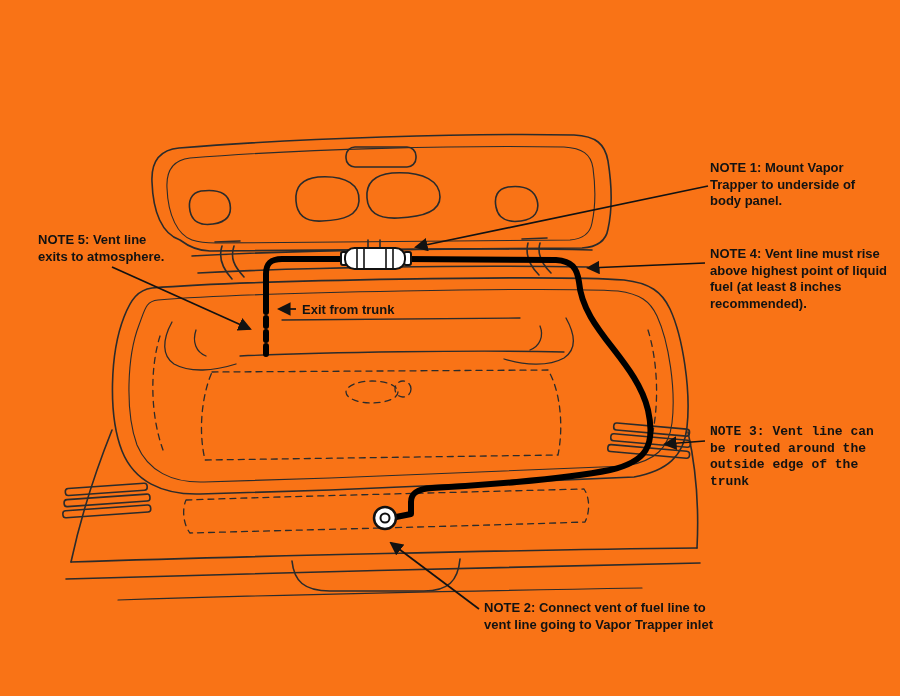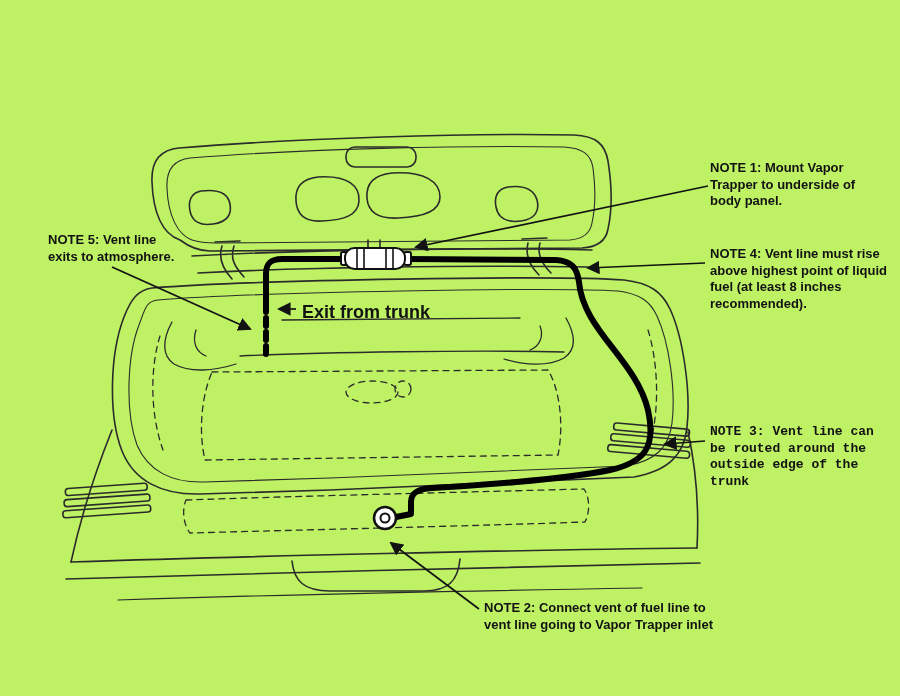--- a/index.html
+++ b/index.html
@@ -1,26 +1,26 @@
 <!DOCTYPE html>
 <html><head>
 <meta charset="utf-8">
 <style>
   html,body{margin:0;padding:0;background:#ffffff;}
   .stage{
-    position:relative;width:900px;height:696px;background:#bef264;
+    position:relative;width:900px;height:696px;background:#f97316;
     font-family:"Liberation Sans",sans-serif;overflow:hidden;
   }
   svg.diagram{position:absolute;left:0;top:0;}
   .note{
     position:absolute;font-size:13px;font-weight:bold;line-height:1.28;
     color:#121212;
   }
   .exit-label{
-    position:absolute;font-size:18px;font-weight:bold;color:#121212;white-space:nowrap;
+    position:absolute;font-size:13px;font-weight:bold;color:#121212;white-space:nowrap;
   }
 </style>
 </head>
 <body>
 
 <div class="stage">
 
   <svg class="diagram" width="900" height="696" viewBox="0 0 900 696">
     <defs>
       <marker id="arrow" viewBox="0 0 10 10" refX="8.5" refY="5" markerWidth="8" markerHeight="8" orient="auto">
@@ -150,19 +150,19 @@
       <path d="M296,309 L279,309" marker-end="url(#arrow)"></path>
     </g>
   </svg>
 
   <div class="note" style="left:710px;top:160px;width:165px;">NOTE 1: Mount Vapor Trapper to underside of body panel.</div>
 
   <div class="note" style="left:710px;top:246px;width:182px;">NOTE 4: Vent line must rise above highest point of liquid fuel (at least 8 inches recommended).</div>
 
   <div class="note" style="left:710px;top:424px;width:186px;font-family:Liberation Mono, monospace;">NOTE 3: Vent line can be routed around the outside edge of the trunk</div>
 
-  <div class="note" style="left:48px;top:232px;width:130px;">NOTE 5: Vent line exits to atmosphere.</div>
+  <div class="note" style="left:38px;top:232px;width:130px;">NOTE 5: Vent line exits to atmosphere.</div>
 
   <div class="note" style="left:484px;top:600px;width:240px;">NOTE 2: Connect vent of fuel line to vent line going to Vapor Trapper inlet</div>
 
   <div class="exit-label" style="left:302px;top:302px;">Exit from trunk</div>
 
 </div>
 
 </body></html>

